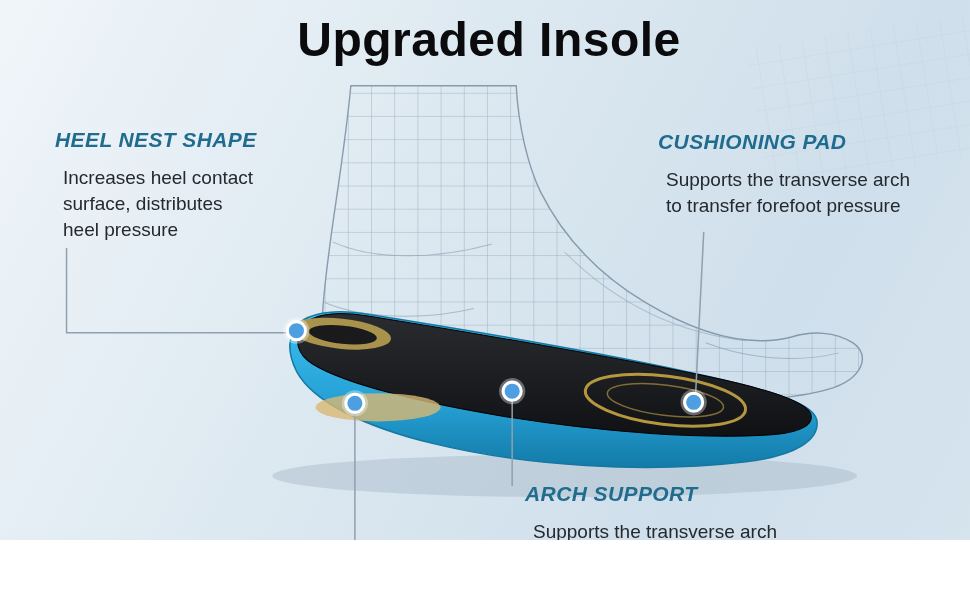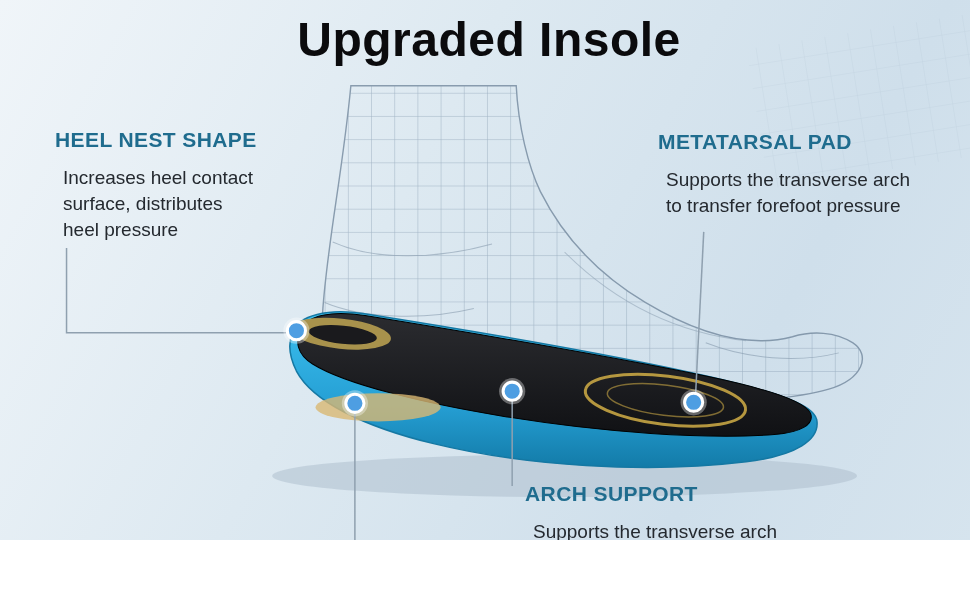--- a/index.html
+++ b/index.html
@@ -13,21 +13,21 @@
   }
   .illustration{position:absolute;inset:0;z-index:1;}
   .title{
     position:absolute;top:12px;left:0;right:0;z-index:3;
     margin:0;text-align:center;
     font-size:48px;font-weight:bold;color:#0b0b0d;letter-spacing:.5px;
   }
   .feature{position:absolute;z-index:3;}
   .feature h2{
     margin:0 0 13px 0;
-    font-size:21px;font-weight:bold;color:#1f6c8e;letter-spacing:.4px;
+    font-size:21px;font-weight:bold;color:#1f6c8e;letter-spacing:.4px;font-style:italic;
   }
   .feature p{
     margin:8px;
     font-size:19px;line-height:1.38;color:#24292f;
     white-space:pre-line;
   }
   .f-heel{left:55px;top:128px;}
   .f-meta{left:658px;top:130px;}
   .f-cushion{left:55px;top:492px;}
   .f-arch{left:525px;top:482px;}
@@ -123,21 +123,21 @@
   <h1 class="title">Upgraded Insole</h1>
 
   <div class="feature f-heel">
     <h2>HEEL NEST SHAPE</h2>
     <p>Increases heel contact
 surface, distributes
 heel pressure</p>
   </div>
 
   <div class="feature f-meta">
-    <h2>METATARSAL PAD</h2>
+    <h2>CUSHIONING PAD</h2>
     <p>Supports the transverse arch
 to transfer forefoot pressure</p>
   </div>
 
 
   <div class="feature f-arch">
     <h2>ARCH SUPPORT</h2>
     <p>Supports the transverse arch
 to transfer forefoot pressure</p>
   </div>

